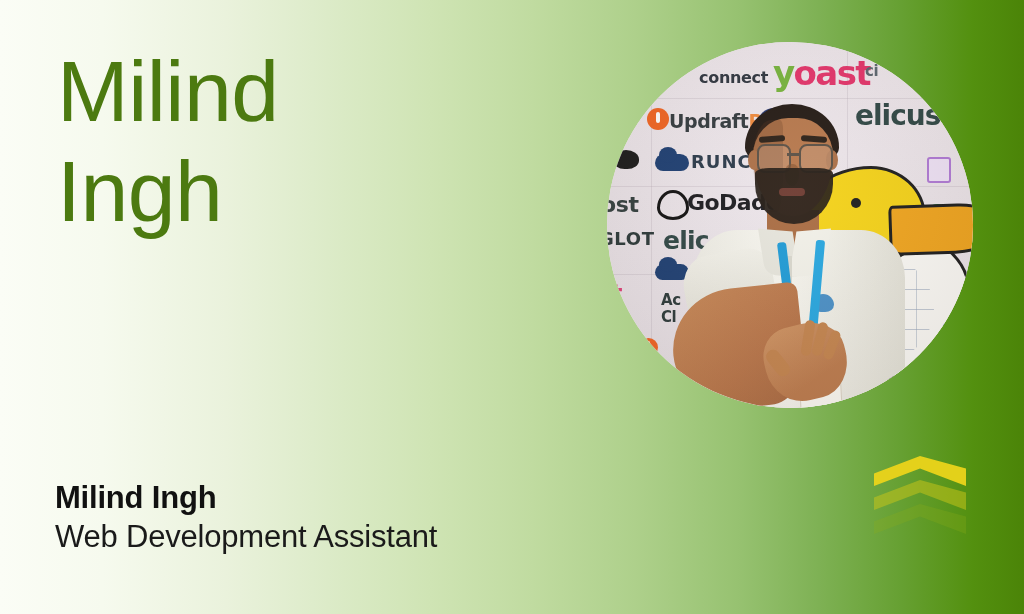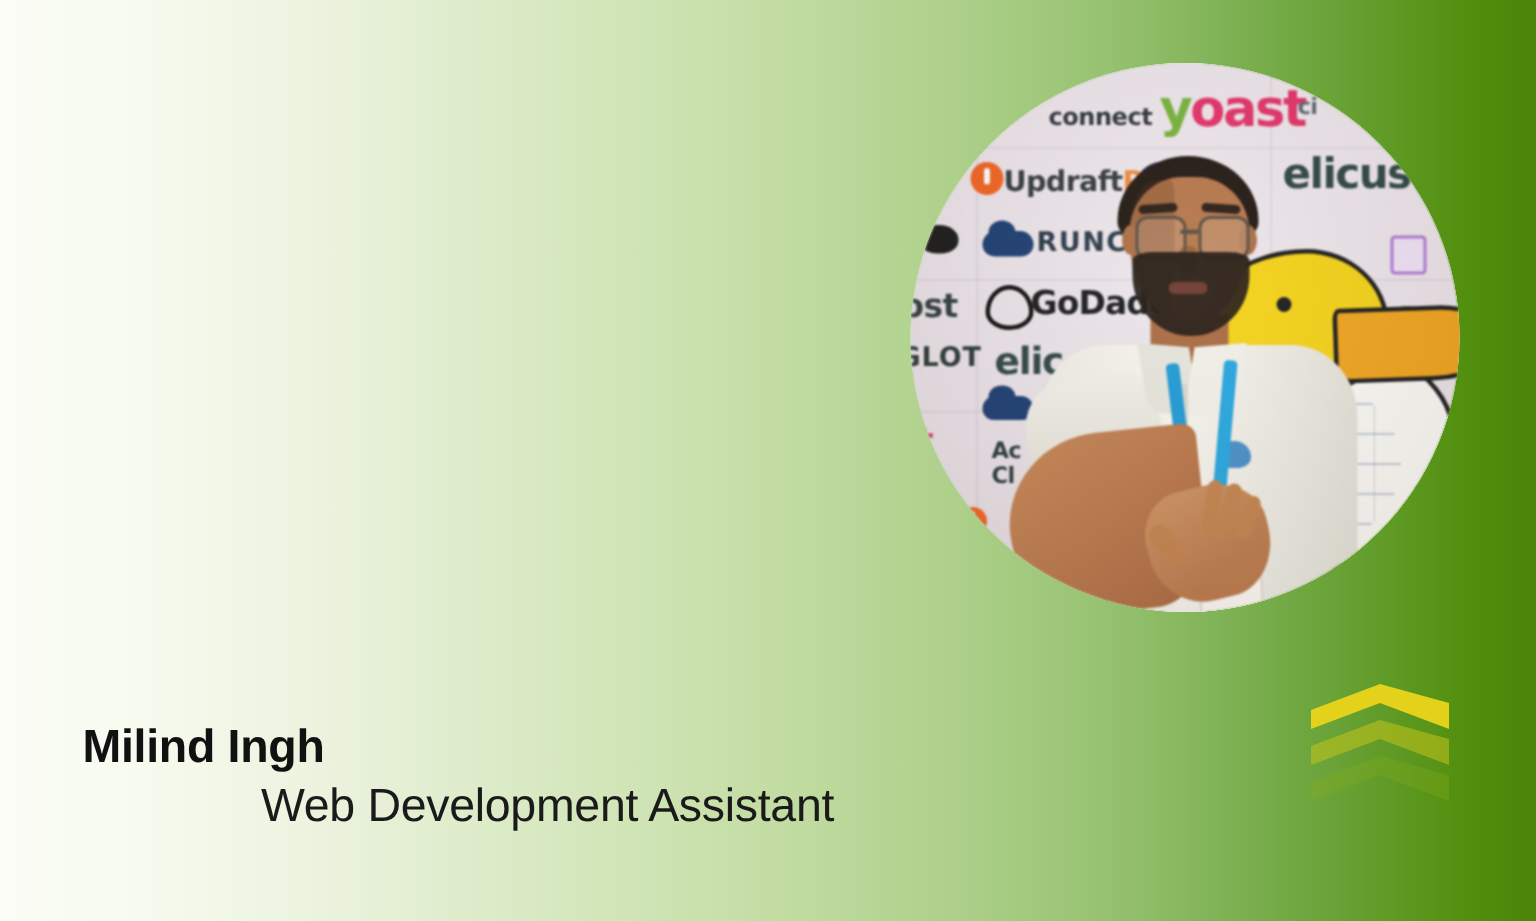--- a/index.html
+++ b/index.html
@@ -60,21 +60,20 @@
     line-height: 1.18;
     letter-spacing: -0.2px;
   }
   .name-block .person-role {
     font-size: 31px;
     font-weight: 400;
     color: #1a1a1a;
     line-height: 1.22;
     letter-spacing: -0.2px;
     margin-top: 2px;
-    text-align: center;
   }
 
   
   .photo {
     position: absolute;
     left: 607px;
     top: 42px;
     width: 366px;
     height: 366px;
     border-radius: 50%;
@@ -379,20 +378,22 @@
   }
   .chev1 { top: 0px;  background: #ebd41a; opacity: 0.95; }
   .chev2 { top: 24px; background: #c9c518; opacity: 0.52; }
   .chev3 { top: 48px; background: #8fae16; opacity: 0.26; }
 </style>
 </head>
 <body>
 
 <div class="card">
 
+  <div class="headline">Milind
+Ingh</div>
 
   <div class="photo">
     <div class="photo-inner">
 
       <div class="backdrop"></div>
 
       <div class="seam" style="left:0;top:56px;width:366px;height:1px;"></div>
       <div class="seam" style="left:0;top:144px;width:366px;height:1px;"></div>
       <div class="seam" style="left:0;top:232px;width:366px;height:1px;"></div>
       <div class="seam" style="left:44px;top:0;width:1px;height:366px;"></div>

